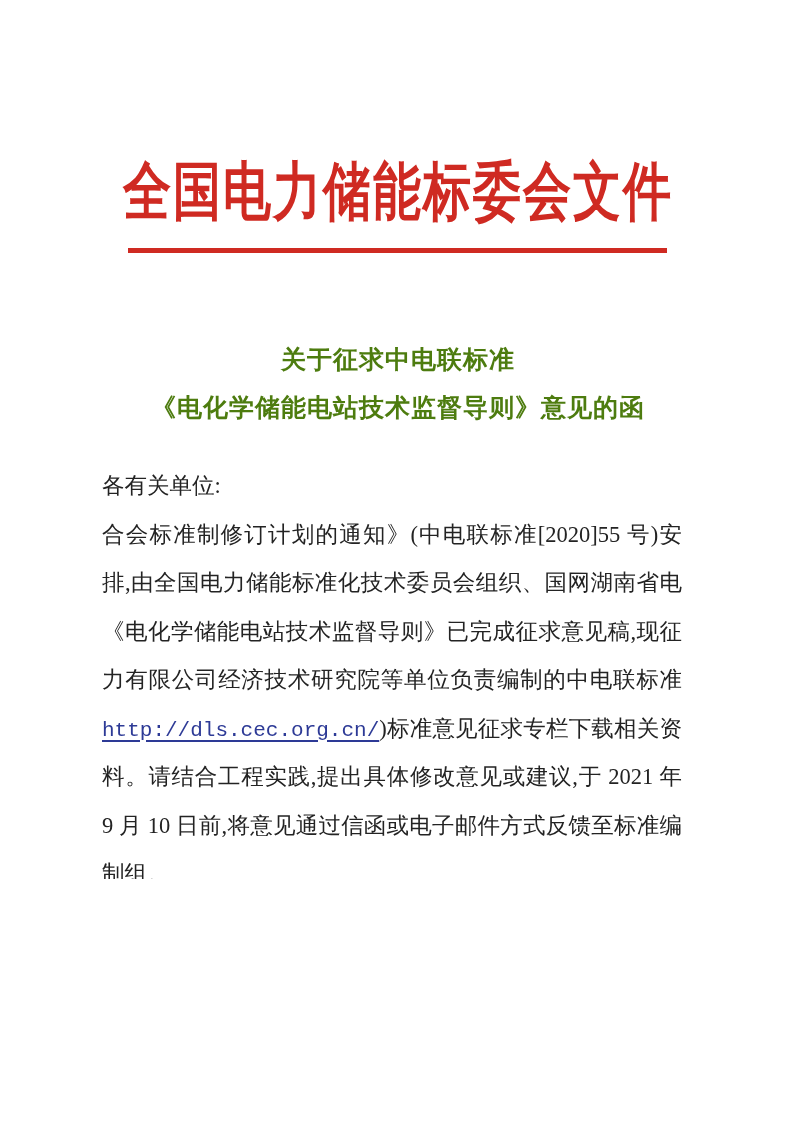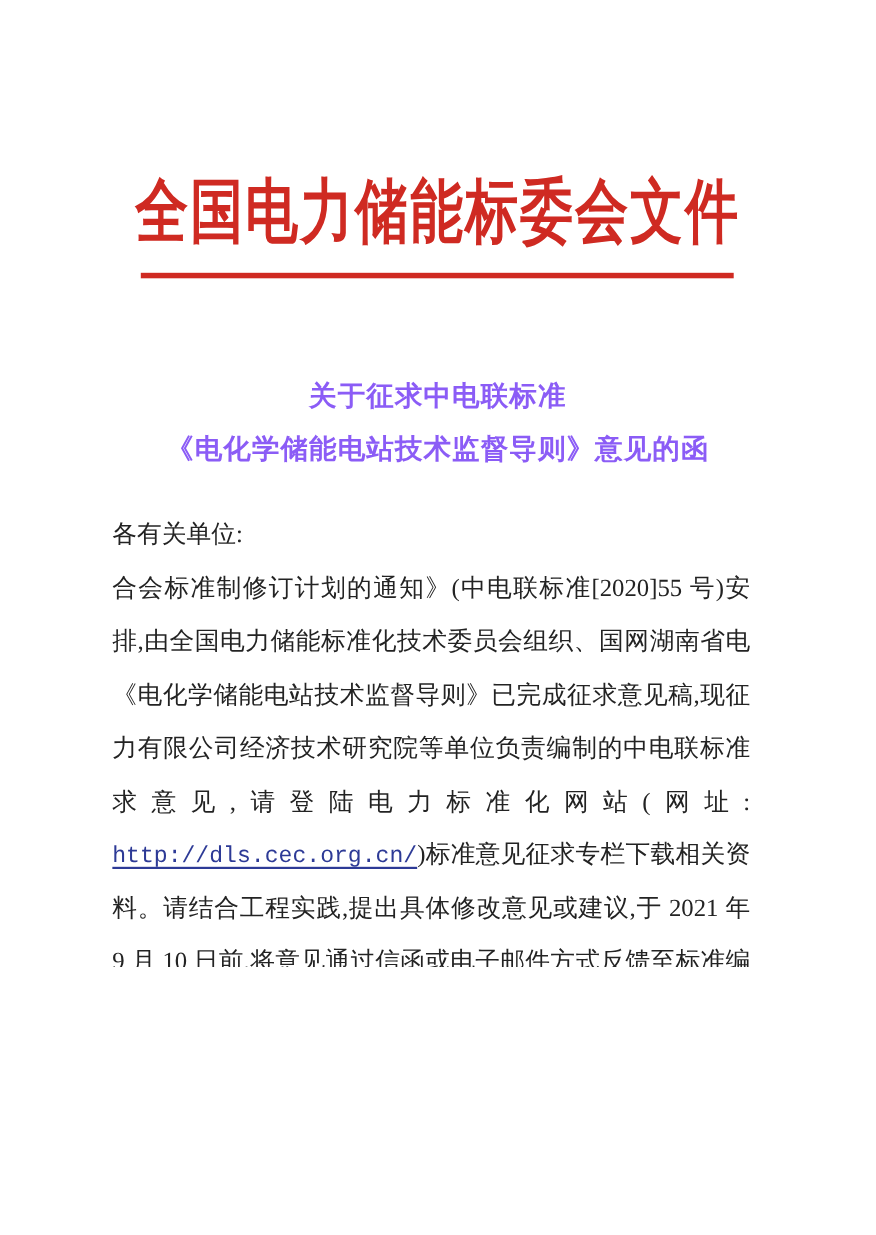--- a/index.html
+++ b/index.html
@@ -54,22 +54,22 @@
     white-space: nowrap;
   }
 
   
   .doc-title {
     position: absolute;
     top: 336px;
     left: 0;
     width: 796px;
     text-align: center;
-    color: #8b5cf6;
-    font-family: Liberation Sans, sans-serif;
+    color: #4d7c0f;
+    font-family: Liberation Serif, serif;
     font-weight: 700;
     font-size: 25px;
     line-height: 48px;
     letter-spacing: 1px;
   }
 
   
   .content {
     position: absolute;
     top: 462px;
@@ -120,21 +120,20 @@
     <div>《电化学储能电站技术监督导则》意见的函</div>
   </div>
 
   <div class="content">
     <div class="line align-left">各有关单位:</div>
 
     <div class="line">合会标准制修订计划的通知》(中电联标准[2020]55 号)安</div>
     <div class="line">排,由全国电力储能标准化技术委员会组织、国网湖南省电</div>
     <div class="line">《电化学储能电站技术监督导则》已完成征求意见稿,现征</div>
     <div class="line">力有限公司经济技术研究院等单位负责编制的中电联标准</div>
-    <div class="line">求意见,请登陆电力标准化网站(网址:</div>
 
     <div class="line">
       <a class="doc-link" href="#">http://dls.cec.org.cn/</a><span>)标准意见征求专栏下载相关资</span>
     </div>
 
     <div class="line">料。请结合工程实践,提出具体修改意见或建议,于 2021 年</div>
     <div class="line">9 月 10 日前,将意见通过信函或电子邮件方式反馈至标准编</div>
     <div class="line align-left">制组。</div>
   </div>
 

